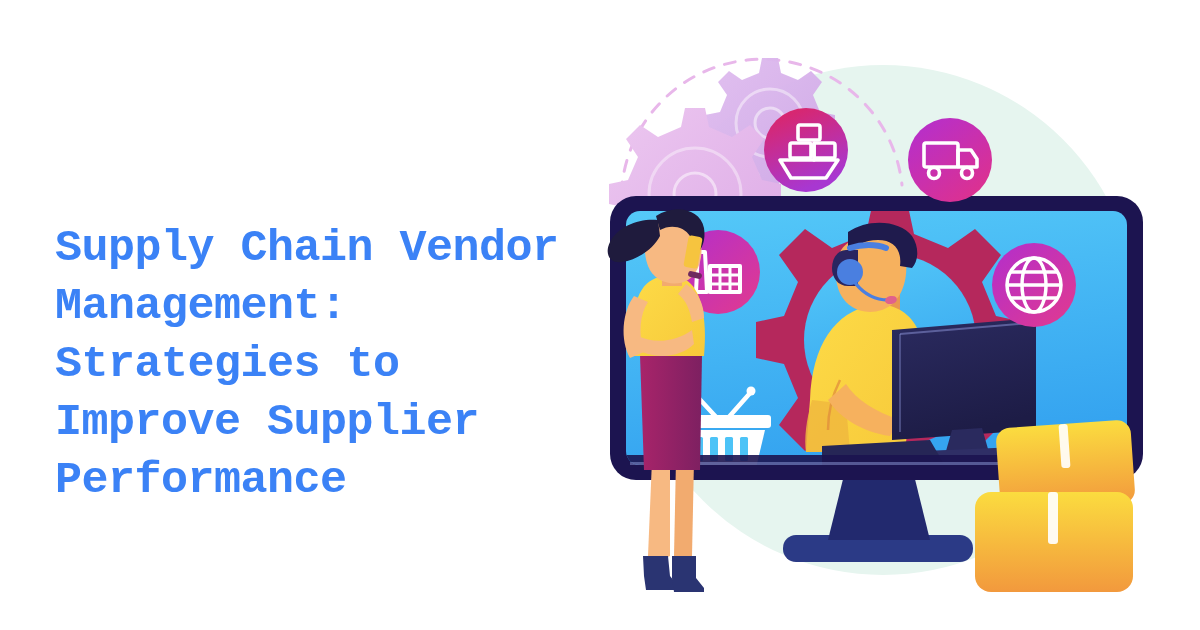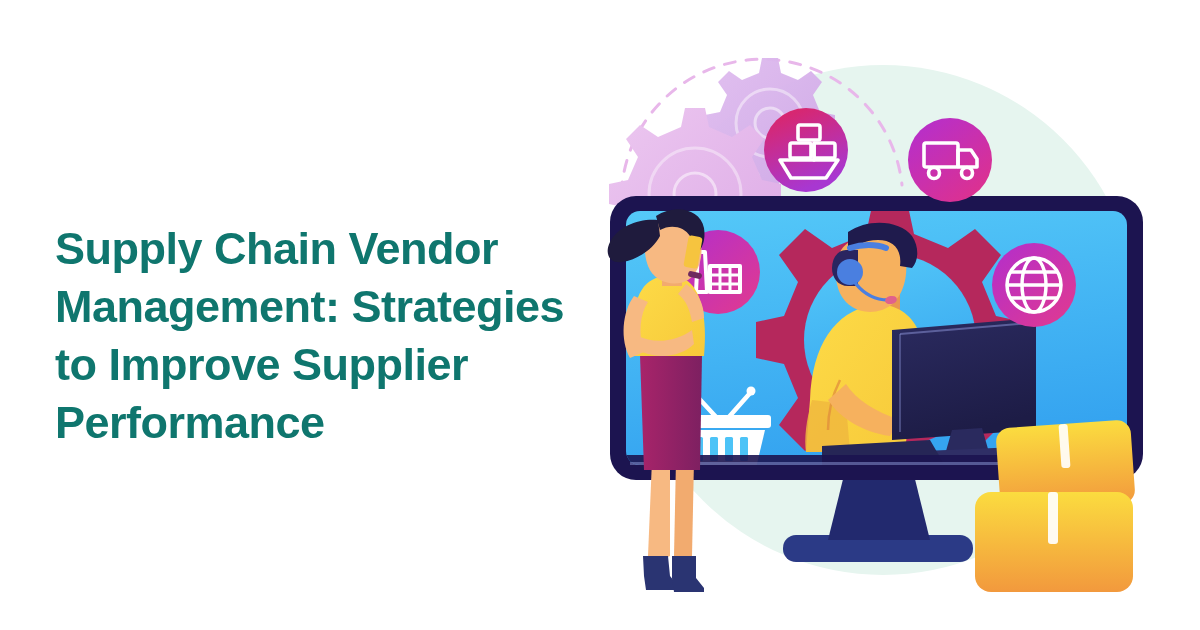--- a/index.html
+++ b/index.html
@@ -18,26 +18,26 @@
     width: 1200px;
     height: 630px;
     background: #ffffff;
   }
   
   #headline {
     position: absolute;
     left: 55px;
     top: 190px;
     width: 540px;
-    font-family: Liberation Sans, sans-serif;
+    font-family: Liberation Mono, monospace;
     font-weight: bold;
     font-size: 45px;
     line-height: 58px;
     letter-spacing: -0.5px;
-    color: #0f766e;
+    color: #3b82f6;
     white-space: pre-line;
   }
   
   #illustration {
     position: absolute;
     left: 600px;
     top: 0px;
     width: 600px;
     height: 630px;
   }

